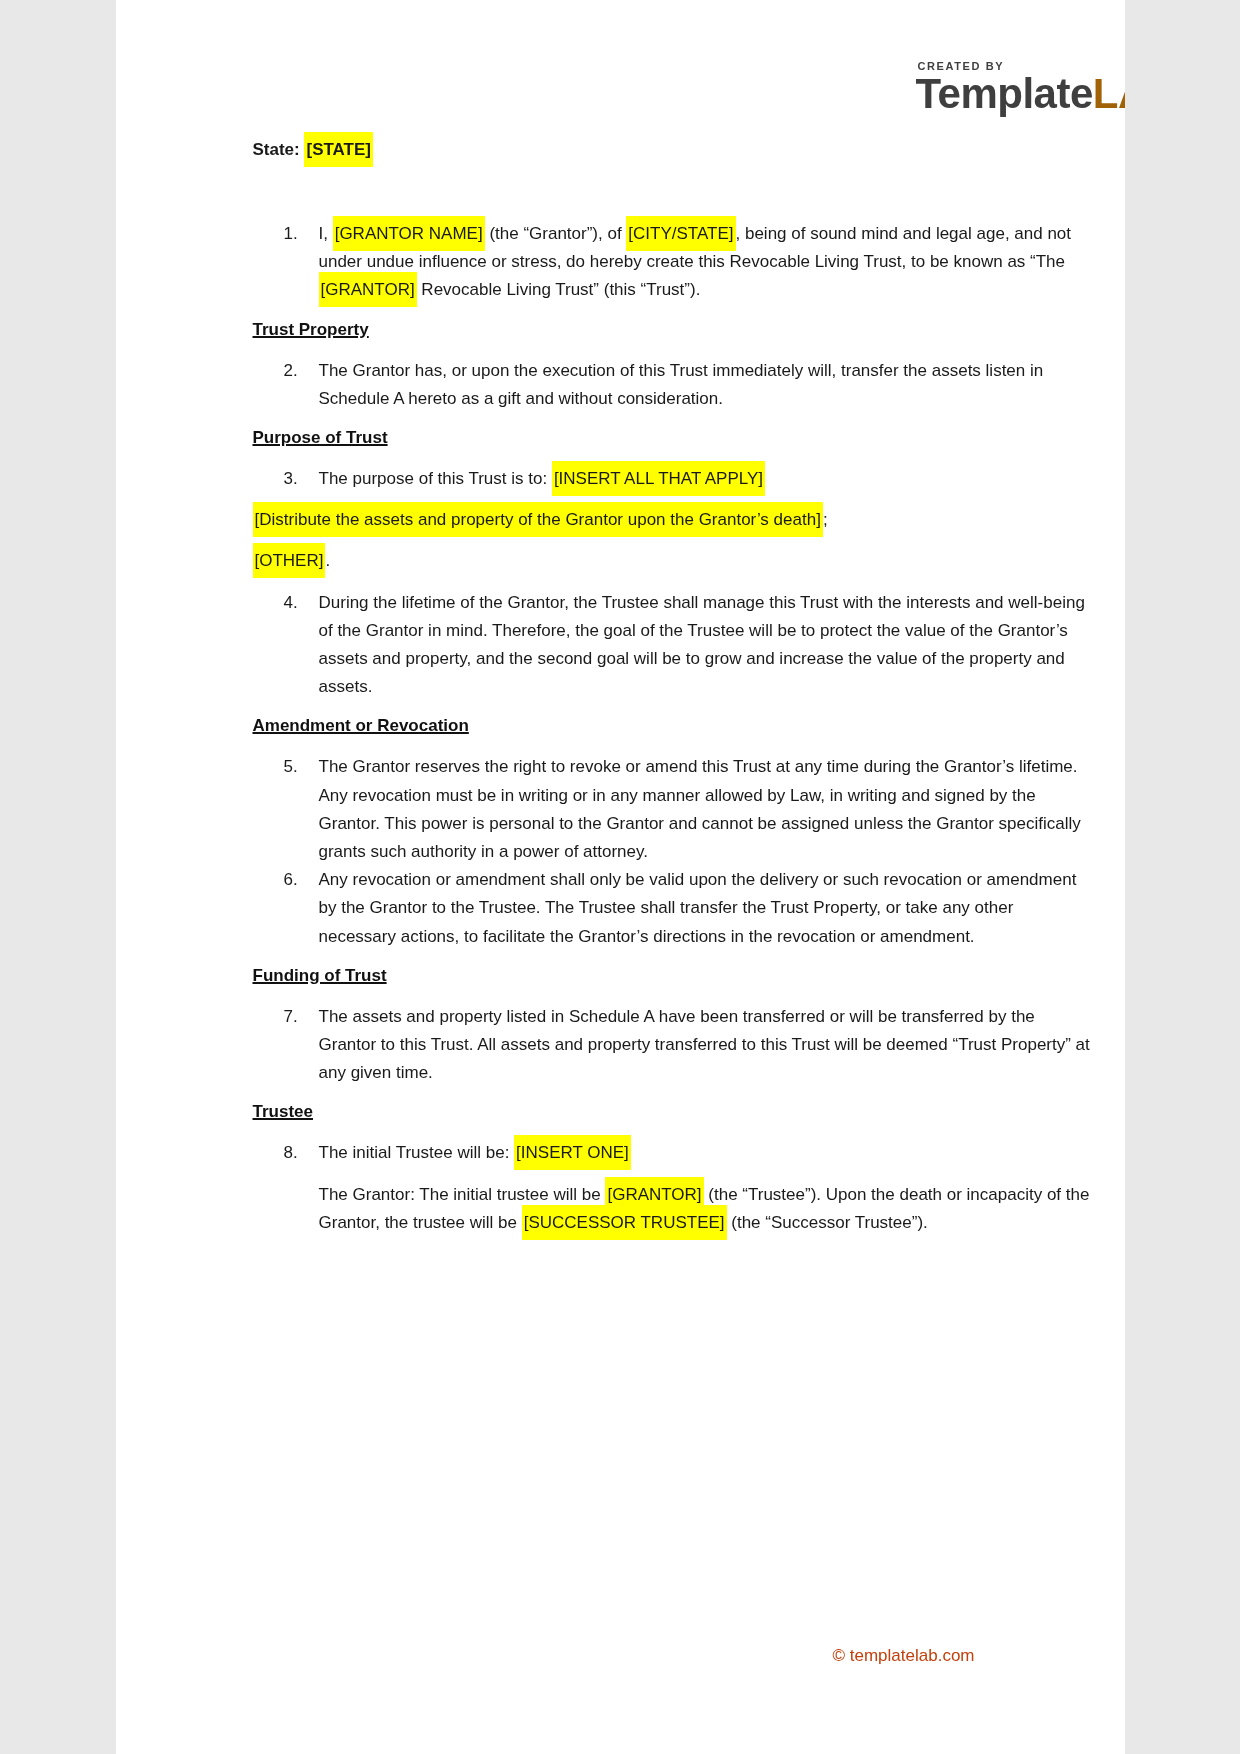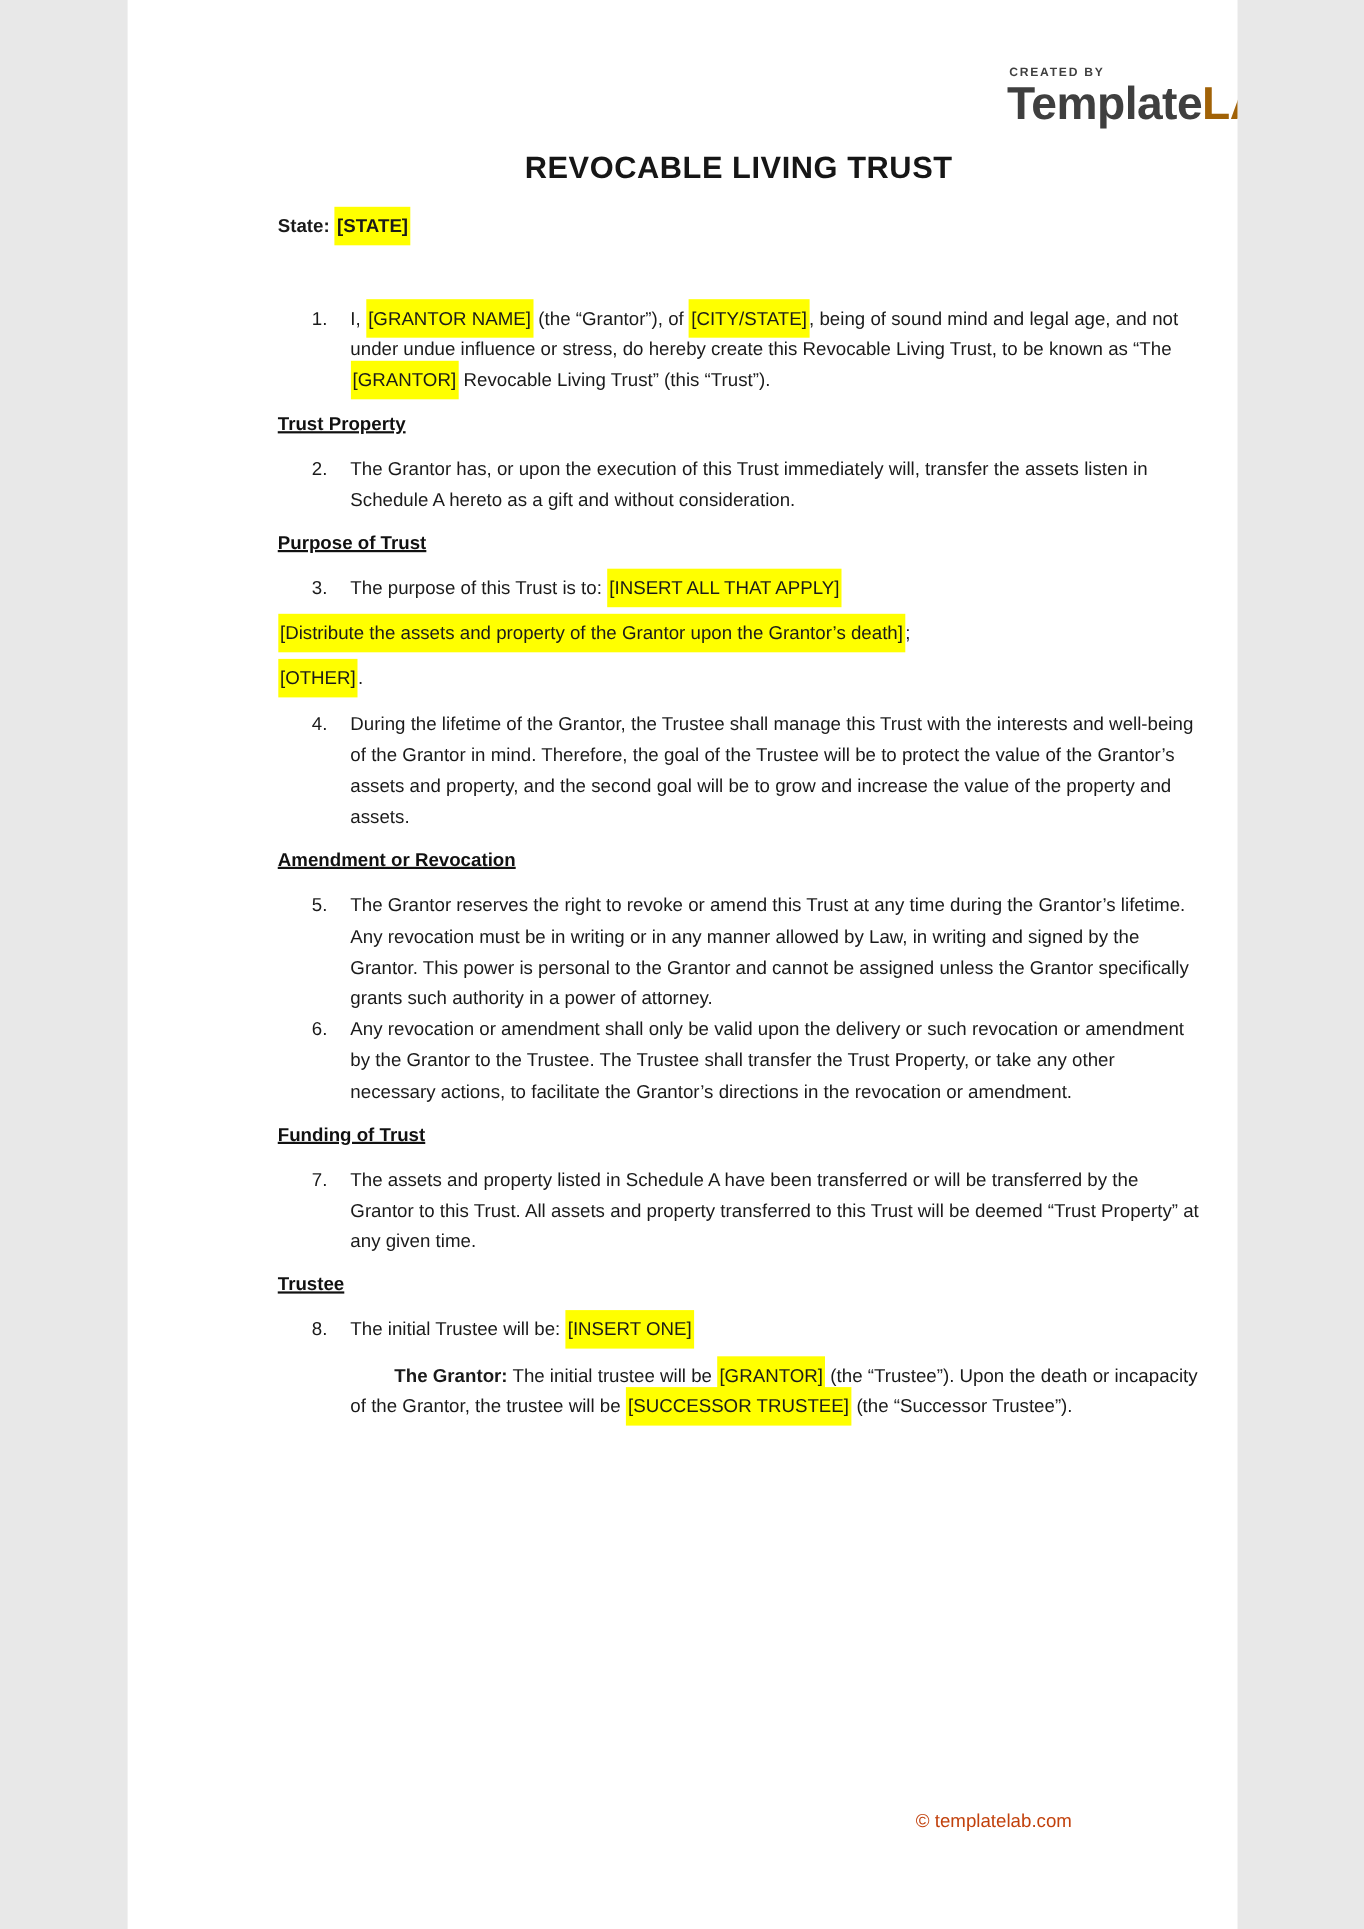--- a/index.html
+++ b/index.html
@@ -39,21 +39,21 @@
     text-decoration:underline; text-decoration-thickness:1.5px;
   }
   .block { font-size:17px; line-height:28.2px; margin-top:13px; }
   .block-item { display:flex; padding-left:31px; }
   .block-item + .block-item { margin-top:0; }
   .item-number { width:35px; flex:none; }
   .item-text { flex:1; }
   .block-para { }
   .indented { margin-left:66px; }
   .hl { background:#ffff00; padding:8px 2px; }
-  .bold { font-weight:bold;margin-left:40px; }
+  .bold { font-weight:normal; }
   
   .footer {
     position:absolute; top:1646px; right:150px;
     font-size:17px; color:#c2410c;
   }
 </style>
 </head>
 <body>
 
 <div class="page">
@@ -64,21 +64,20 @@
       <span class="brand-dark">Template</span><span class="brand-red"><span>LAB</span><span class="flask-wrap"><svg width="15" height="21" viewBox="0 0 15 21">
               <polygon points="5.2,1 9.8,1 9.8,7.5 14,19 7.5,20.5 1,19 5.2,7.5" fill="#ffffff"></polygon>
               <circle cx="6" cy="15" r="1.1" fill="#ce2b27"></circle>
               <circle cx="9" cy="16.5" r="0.9" fill="#ce2b27"></circle>
               <rect x="4.4" y="0" width="6.2" height="1.8" fill="#ffffff"></rect>
             </svg></span></span>
     </div>
   </div>
 
   <div class="content">
-    <h1 class="title">REVOCABLE LIVING TRUST</h1>
 
     <div class="state-line">
       <span>State:</span>
       <span> </span>
       <span class="hl">[STATE]</span>
     </div>
 
     <div id="sections">
         <div class="block block-item">
           <span class="item-number">1.</span>

